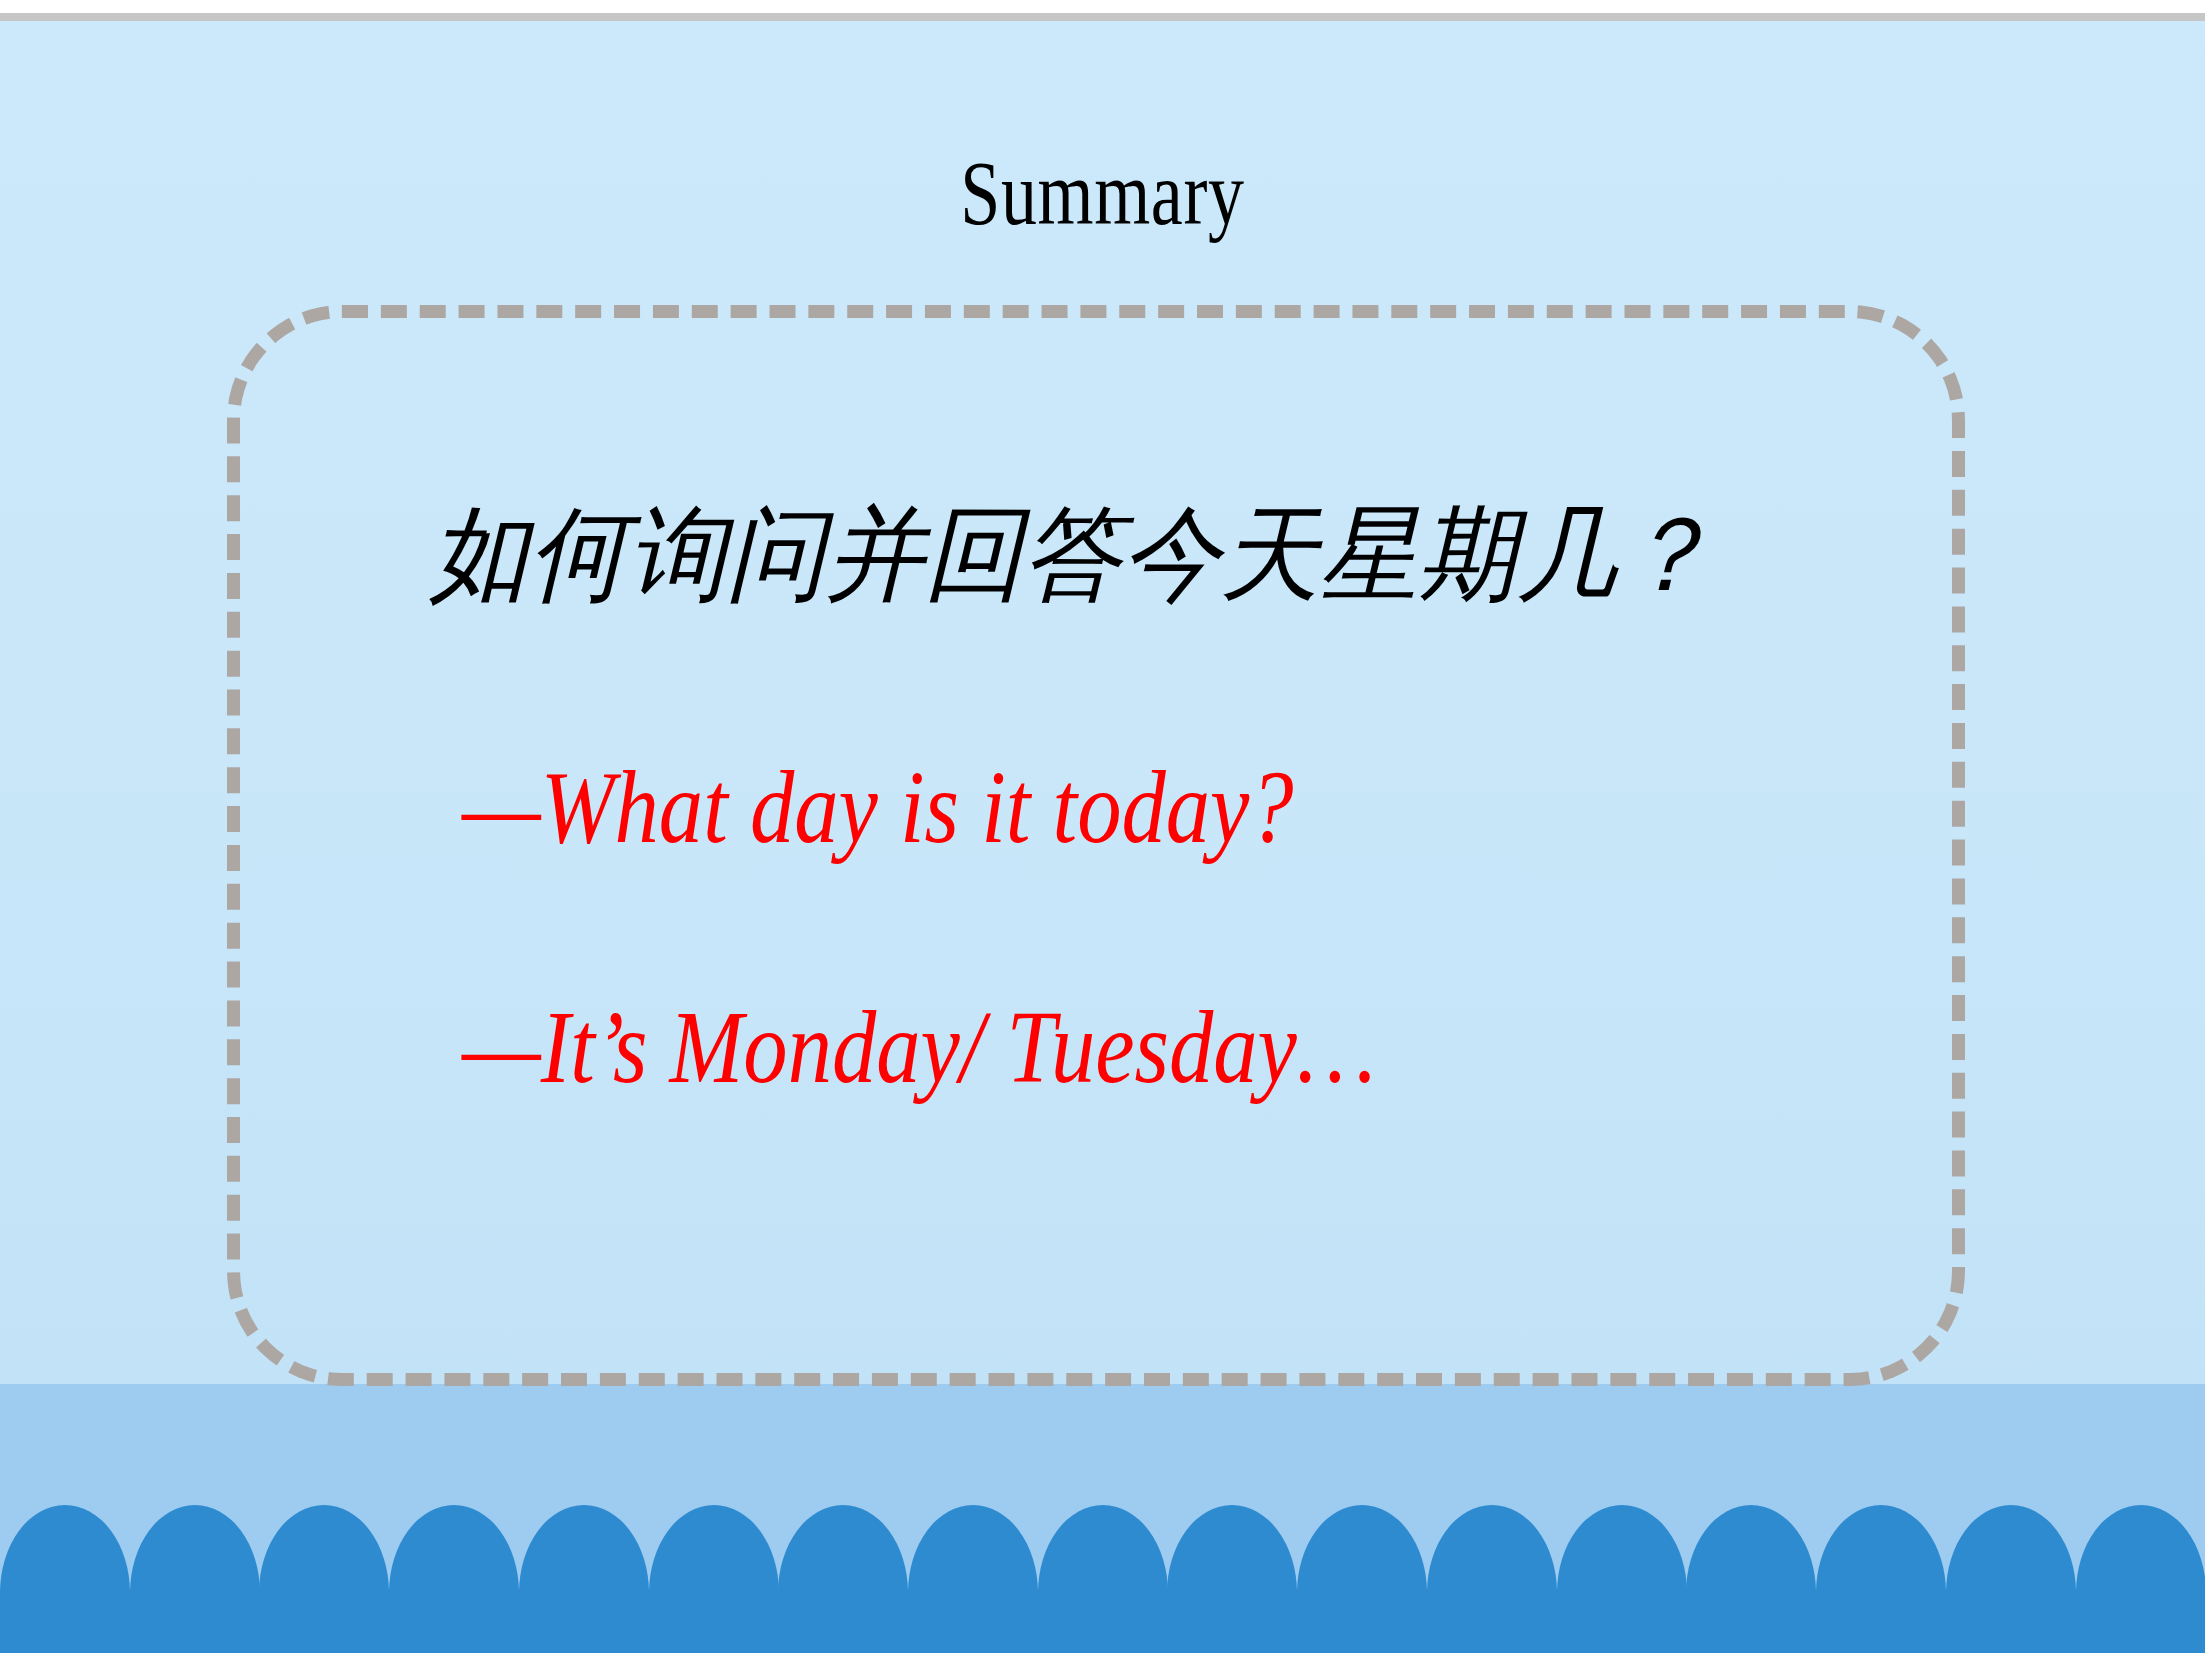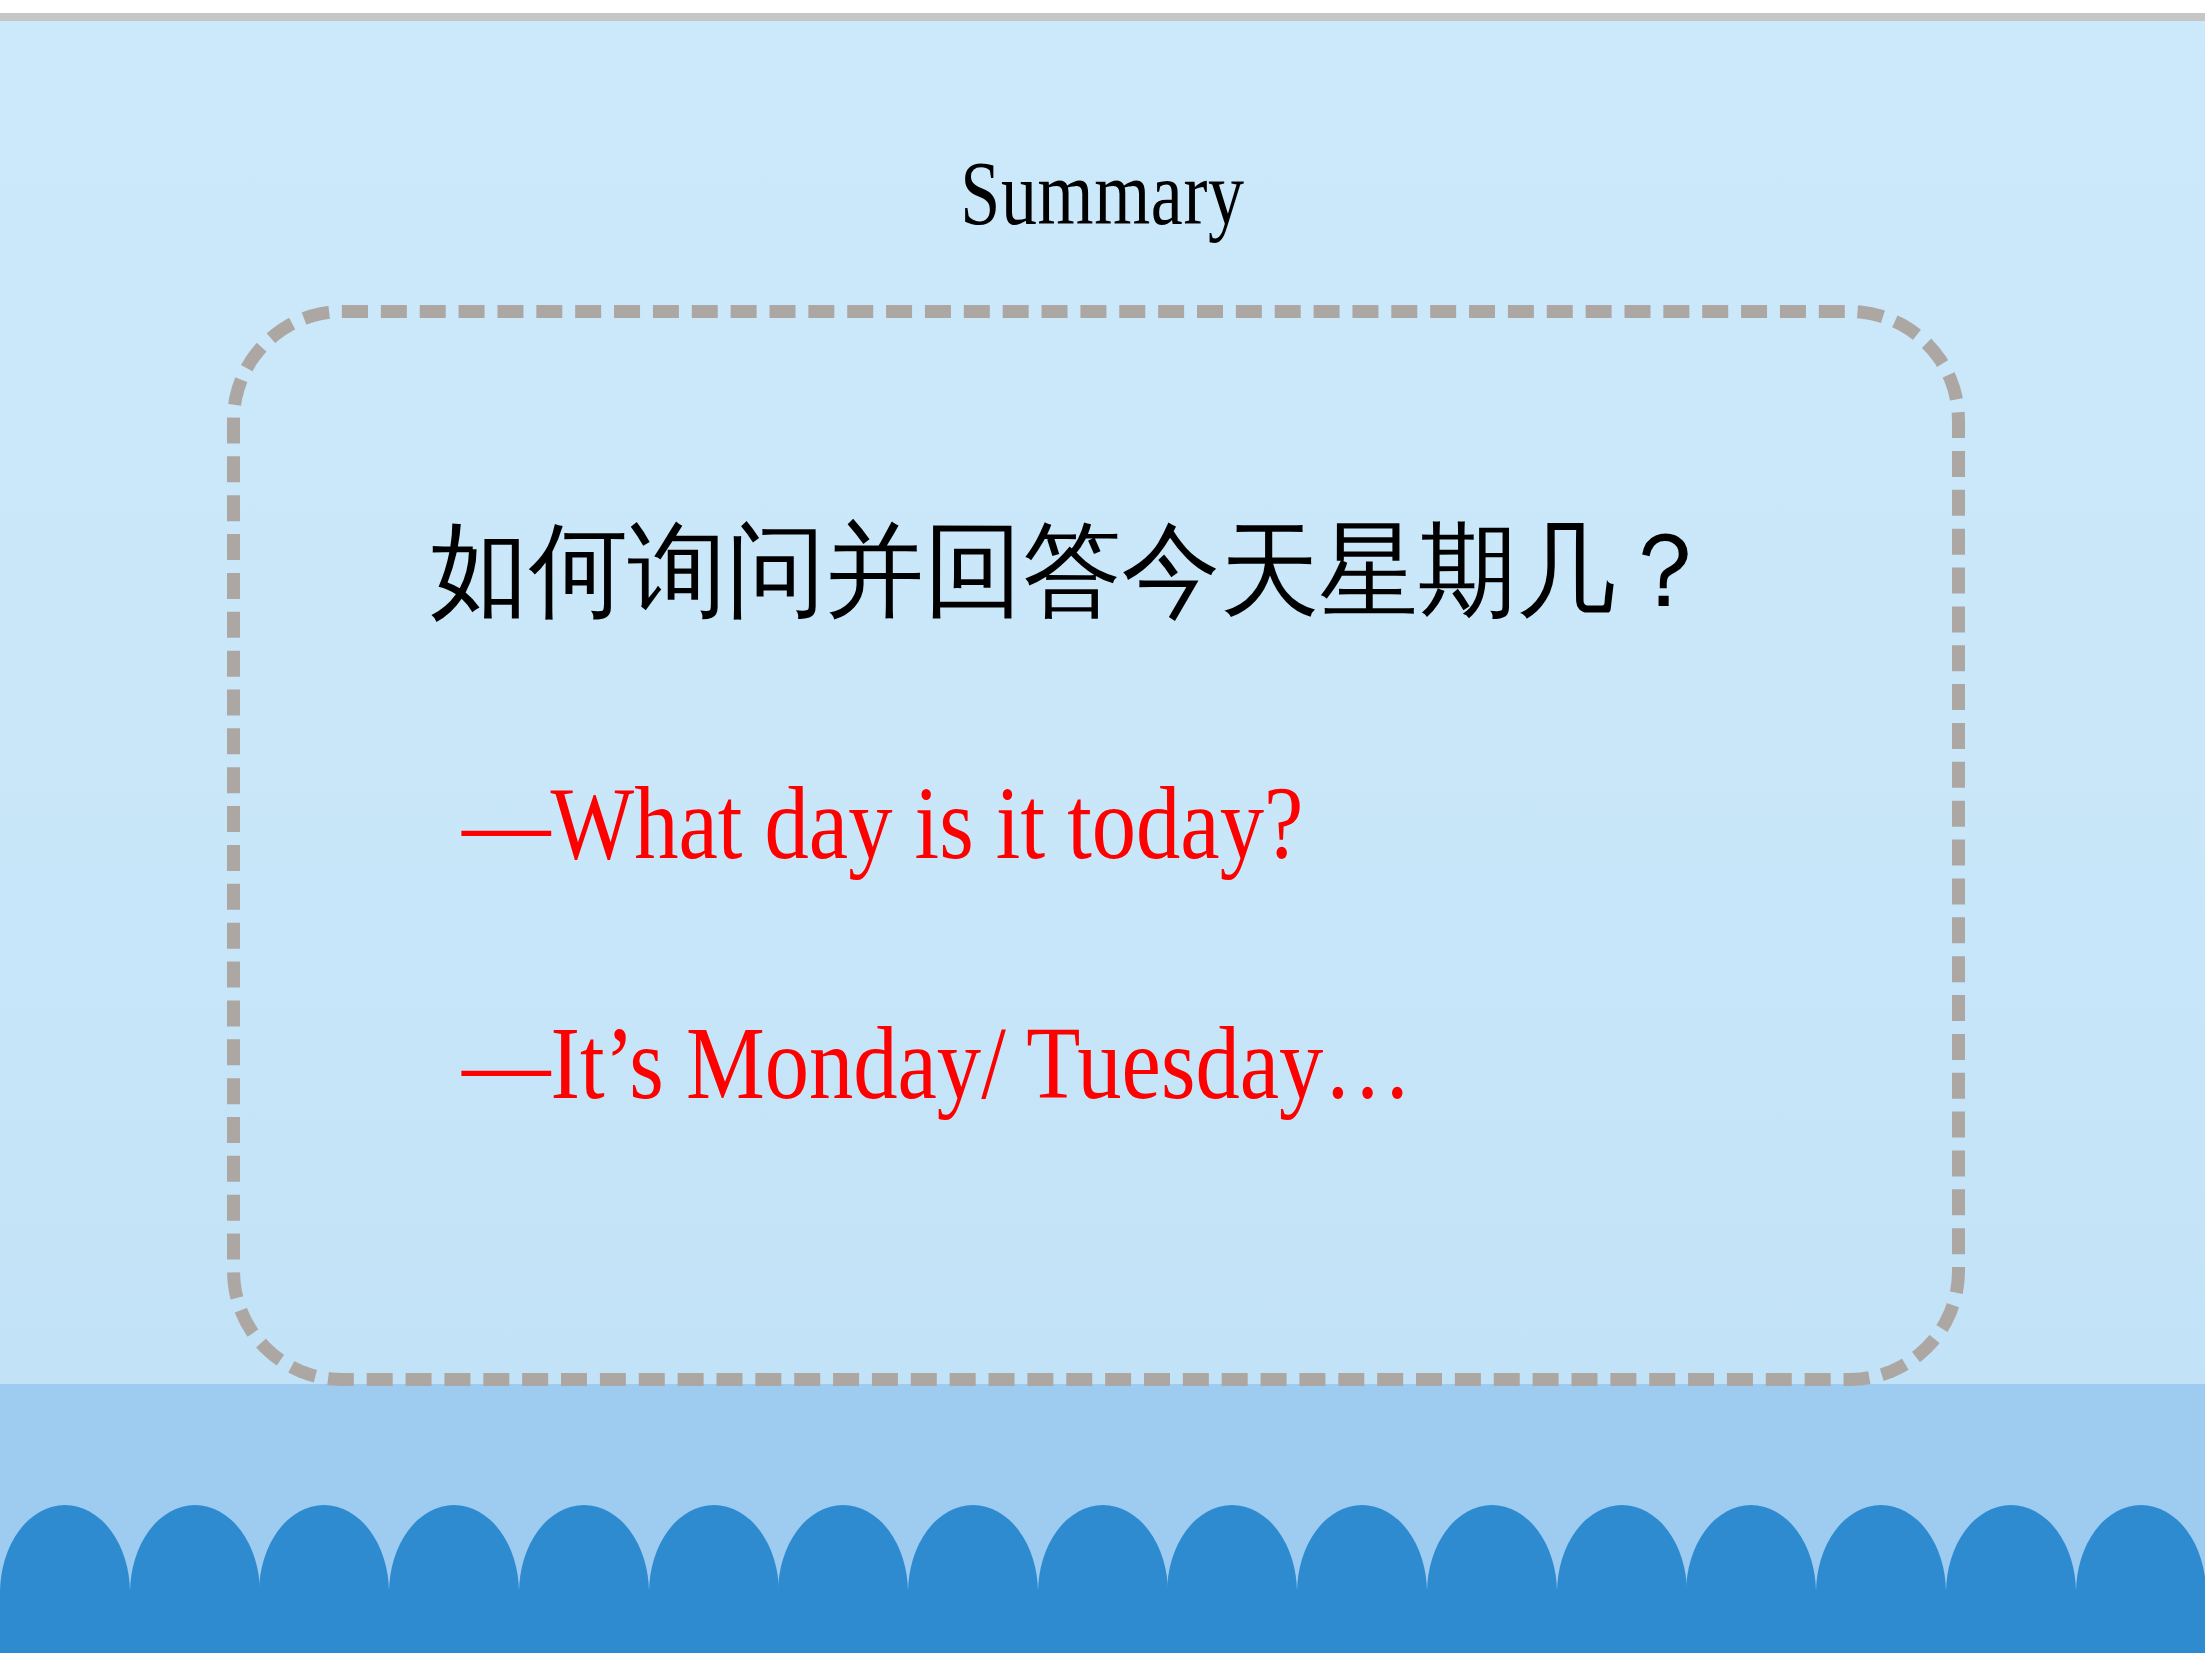--- a/index.html
+++ b/index.html
@@ -92,23 +92,24 @@
     width: 1738px;
     height: 1081px;
     box-sizing: border-box;
     border: 13.8px dashed #ada7a4;
     border-radius: 115px;
   }
 
   .box-content {
     position: absolute;
     left: 0;
-    top: 16px;
+    top: 0;
     width: 1738px;
     height: 1081px;
+    font-style: italic;
   }
 
   .line {
     position: absolute;
     white-space: nowrap;
     line-height: 1.0;
   }
 
   .line-cn {
     left: 190px;

